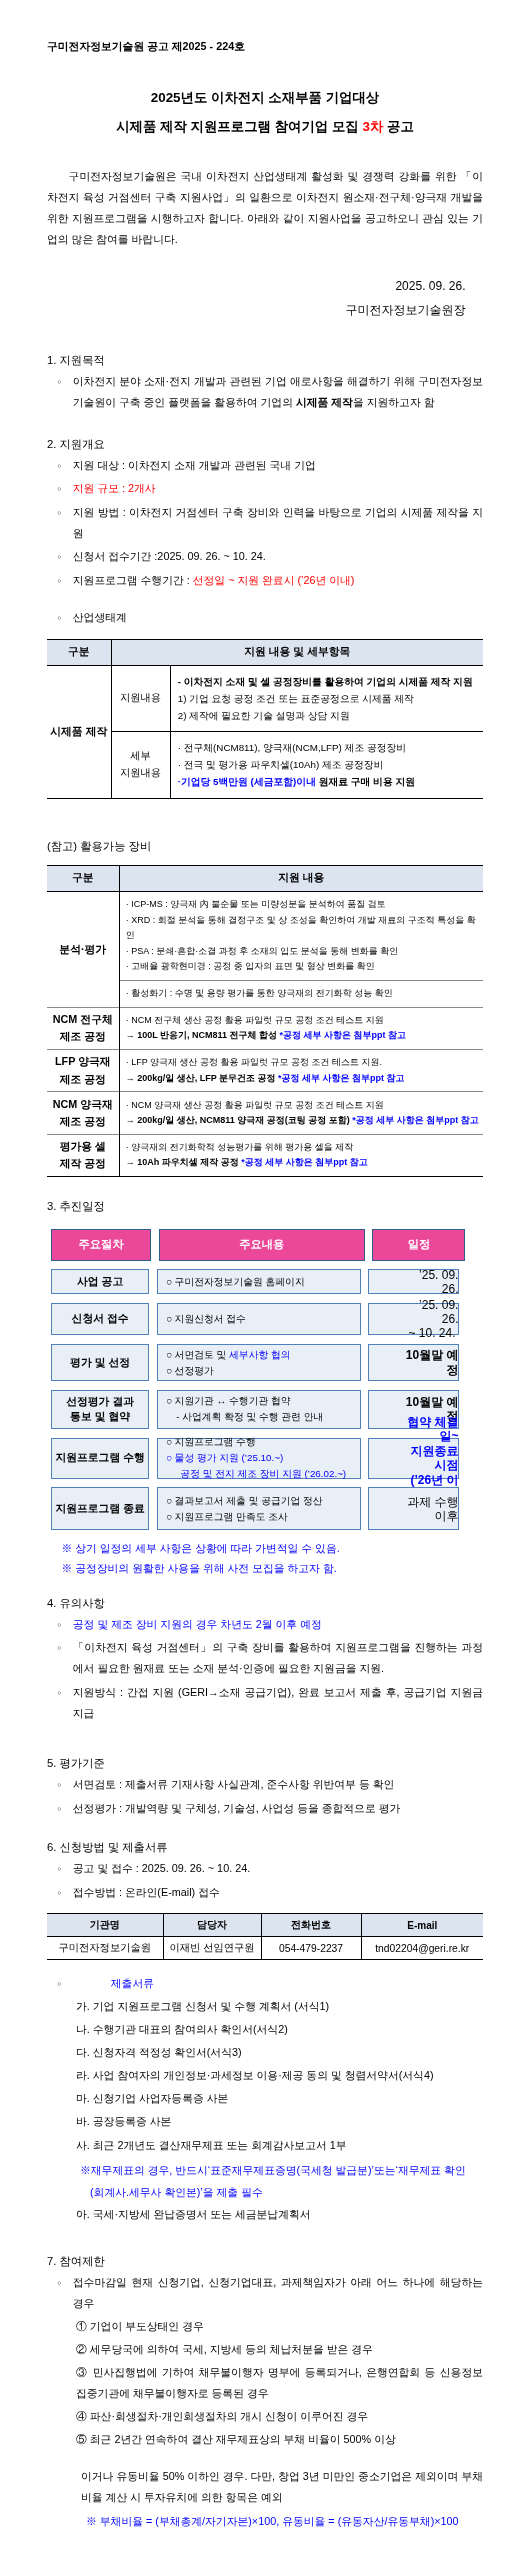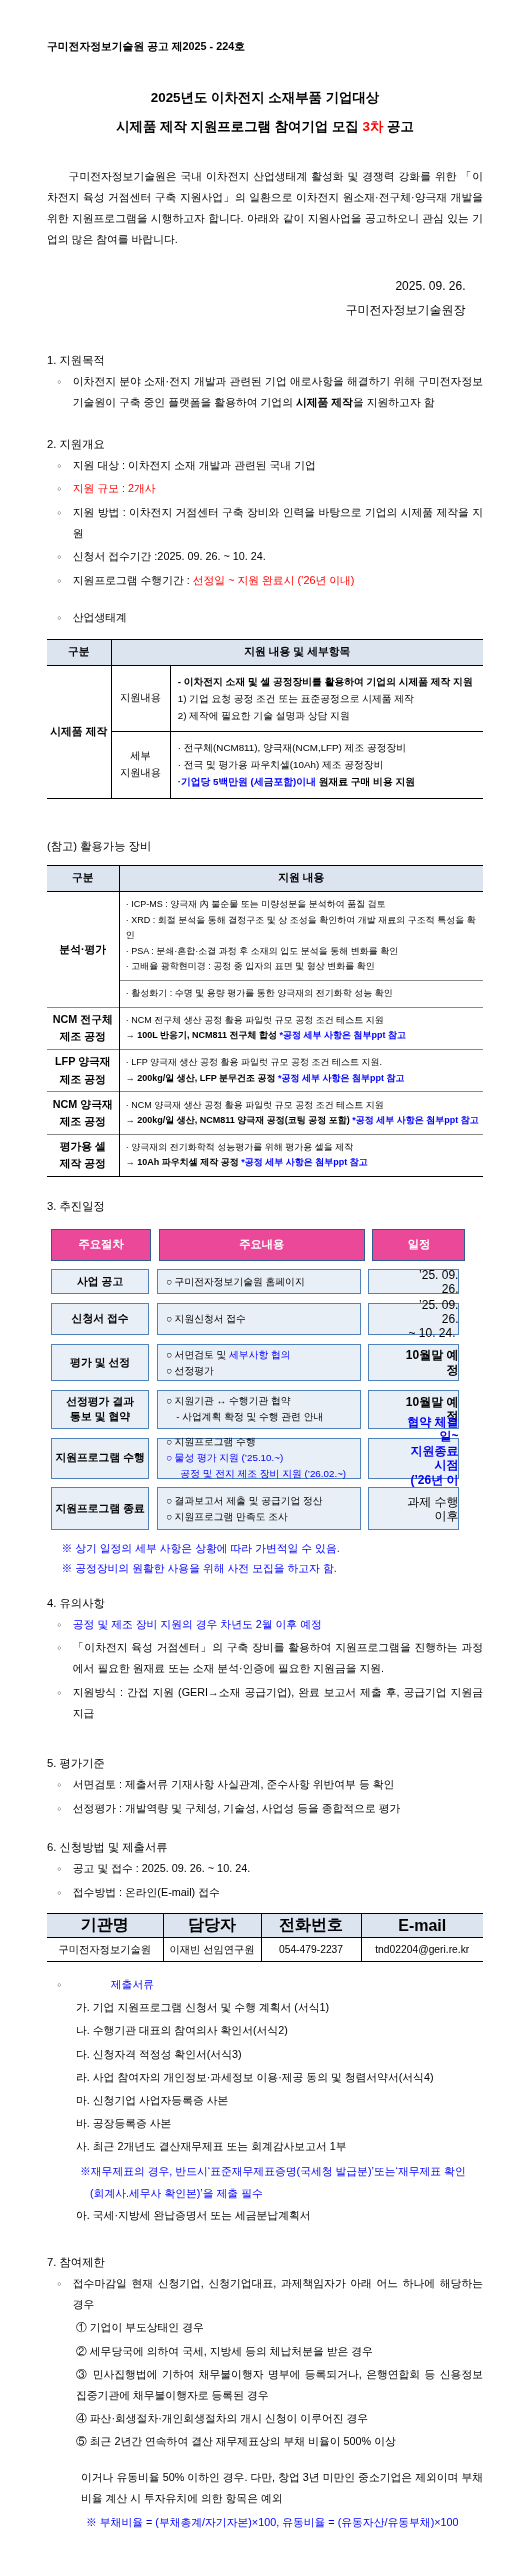--- a/index.html
+++ b/index.html
@@ -48,21 +48,21 @@
   .box.lab{align-items:center;font-weight:bold;font-size:10.8px;line-height:15.5px;text-align:center;}
   .box.bodytx{align-items:flex-start;padding-left:8.2px;font-size:9.8px;line-height:16px;}
   .box.datec{align-items:center;font-size:12px;line-height:14.4px;text-align:right;padding-left:36px;}
   .hd{background:#ec4899;border:1px solid #2e5d8e;color:#fff;font-weight:bold;font-size:11.3px;
       height:30px;display:flex;align-items:center;justify-content:center;}
   .h48{height:25px}.h62{height:32px}.h72{height:37px}.h76{height:39px}.h102{height:41px}.h84{height:43px}
   .ind{padding-left:14.4px;}
   .ind2{padding-left:10.3px;}
   
   .ctable{width:436px;border-collapse:collapse;border-top:1.5px solid #000;border-bottom:1px solid #000;margin-top:10.3px;}
-  .ctable th{background:#dce4f0;font-weight:bold;font-size:16px;height:19.6px;border-bottom:0.5px solid #000;text-align:center;}
+  .ctable th{background:#dce4f0;font-weight:bold;font-size:10px;height:19.6px;border-bottom:0.5px solid #000;text-align:center;}
   .ctable td{height:20.6px;text-align:center;font-size:10.3px;}
   .ctable th + th,.ctable td + td{border-left:0.5px solid #000;}
   .sch-note{padding-left:14.4px;line-height:18.5px;margin-top:1px;}.mt36{margin-top:18.5px}.mt42{margin-top:21.6px}.mt46{margin-top:24px}
   .mt56{margin-top:29px}.mt60{margin-top:31px}.mt62{margin-top:32px}
   .gap-top{margin-top:15.5px;}
 </style>
 </head>
 <body>
 
 <div class="page">

